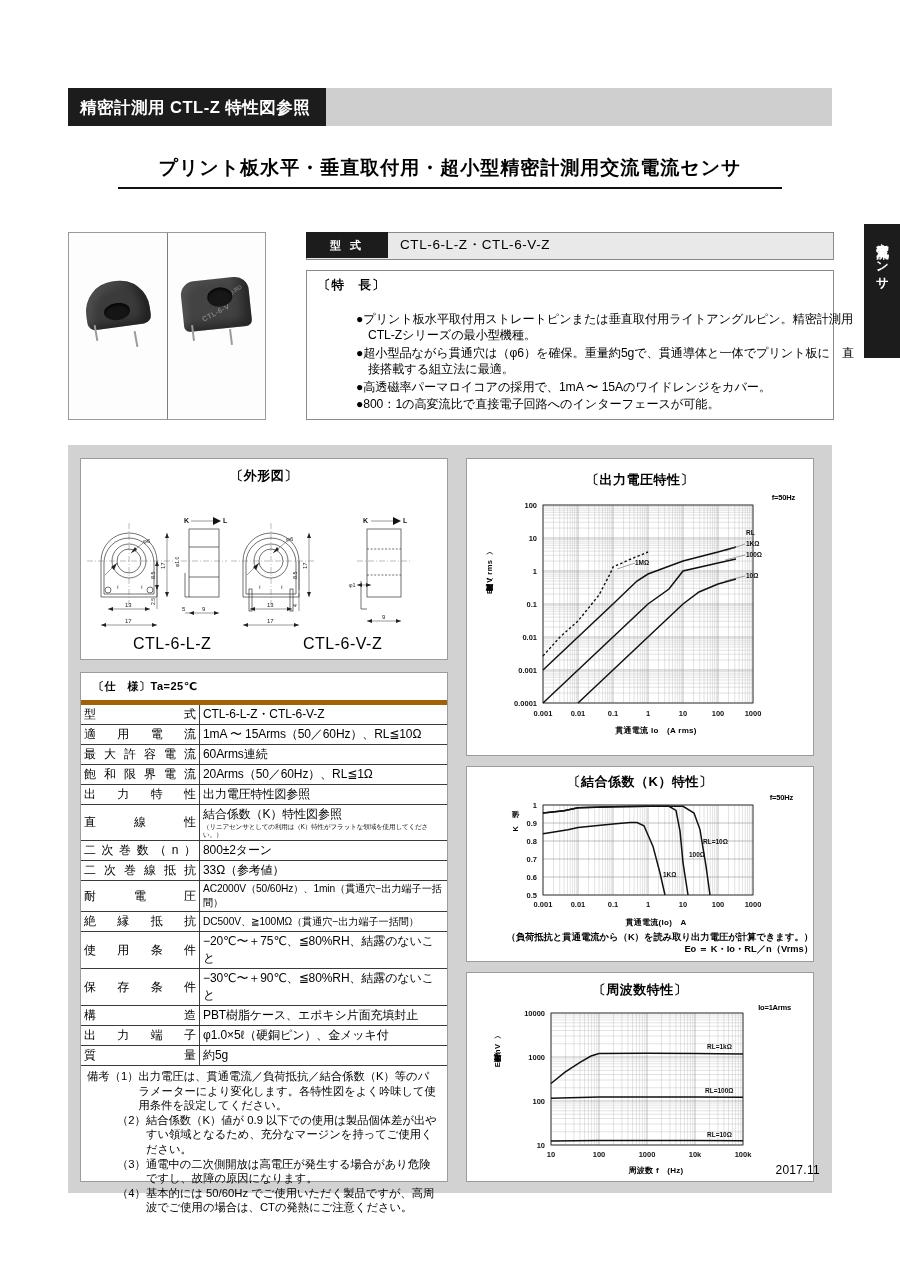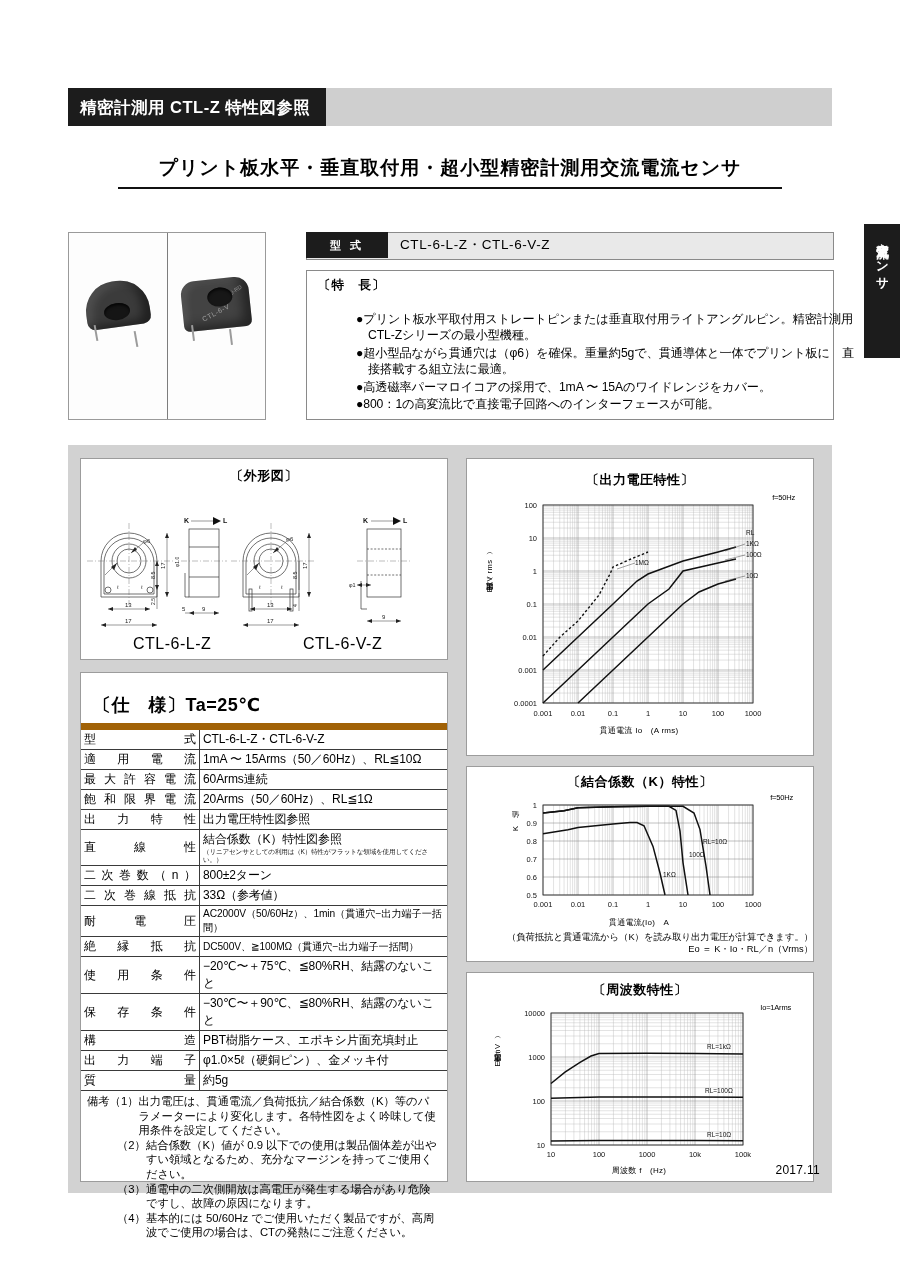--- a/index.html
+++ b/index.html
@@ -76,22 +76,22 @@
   .card-title{text-align:center;font-size:13px;font-weight:bold;letter-spacing:.5px;}
 
   
   .c-outline{left:80px;top:458px;width:366px;height:200px;}
   .c-outline .card-title{margin-top:8px;}
   .oname{position:absolute;letter-spacing:.5px;}
 
   
   .c-spec{left:80px;top:672px;width:366px;height:508px;}
 
-  .spec-head{font-size:18px;font-weight:bold;padding:20px 0 6px 12px;letter-spacing:.5px;
-    border-bottom:7px solid #a16207;}
+  .spec-head{font-size:11px;font-weight:bold;padding:6px 0 6px 12px;letter-spacing:.5px;
+    border-bottom:5px solid #a16207;}
   table.spec{width:100%;border-collapse:collapse;table-layout:fixed;}
   table.spec td{border-top:1px solid #3a3a3a;padding:1px 3px;vertical-align:middle;height:17px;}
   table.spec tr:first-child td{border-top:none;}
   td.k{width:112px;border-right:1px solid #3a3a3a;font-size:12px;font-weight:normal;
     text-align:justify;text-align-last:justify;padding-left:10px;padding-right:10px;letter-spacing:0;}
   td.v{font-size:12px;padding-left:6px;letter-spacing:-.1px;}
   td.v.sm{font-size:10.2px;}
   .lin-sub{display:block;font-size:6.6px;line-height:8px;letter-spacing:-.2px;color:#111;}
 
   .notes{font-size:11.3px;line-height:14.6px;padding:3px 8px 4px 6px;border-top:1px solid #3a3a3a;}
@@ -99,25 +99,25 @@
   .note-lbl{flex:0 0 auto;white-space:nowrap;}
   .note-num{flex:0 0 auto;white-space:nowrap;}
   .note-txt{flex:1;}
   .note-ind{padding-left:30px;}
 
   
   .c-ch1{left:466px;top:458px;width:346px;height:296px;}
   .c-ch2{left:466px;top:766px;width:346px;height:194px;}
   .c-ch3{left:466px;top:972px;width:346px;height:208px;}
 
-  .chart-area{position:relative;}
+  .chart-area{position:relative;font-weight:bold;}
   .axis-note{position:absolute;font-size:7.5px;letter-spacing:-.2px;}
   .ylab{position:absolute;font-size:7.5px;writing-mode:vertical-rl;transform:rotate(180deg);
     letter-spacing:.5px;}
-  .xlab{position:absolute;font-size:8px;text-align:center;letter-spacing:.3px;}
+  .xlab{position:absolute;font-size:8px;text-align:center;letter-spacing:.3px;padding-left:17px;}
 
   .kfoot{position:absolute;font-size:9.3px;text-align:right;width:100%;line-height:12px;}
 
   .footer-date{position:absolute;right:80px;top:1163px;font-size:12px;letter-spacing:.3px;}
 
   svg{display:block;}
   .gl{stroke:#b9b9b9;stroke-width:.4;fill:none;}
   .gl2{stroke:#8d8d8d;stroke-width:.55;fill:none;}
   .ax{stroke:#333;stroke-width:.9;fill:none;}
   .cv{stroke:#111;stroke-width:1.5;fill:none;}

